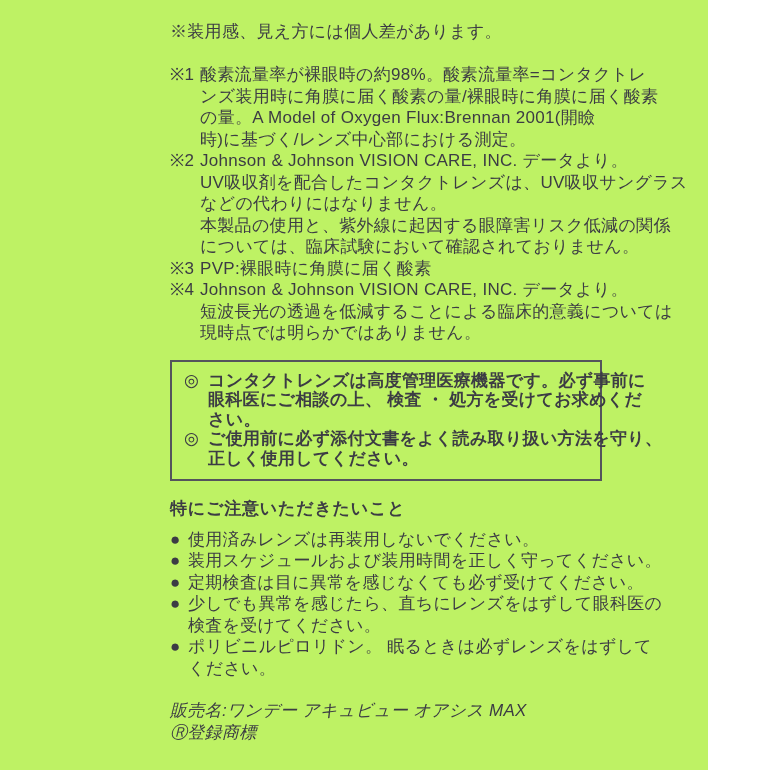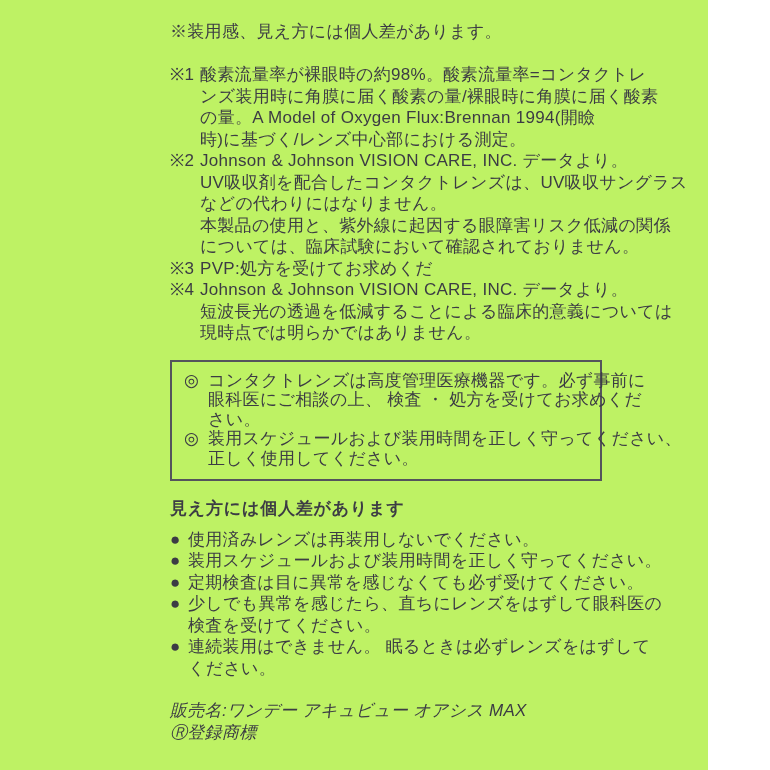--- a/index.html
+++ b/index.html
@@ -61,20 +61,21 @@
     display: flex;
     align-items: flex-start;
   }
   .notice-marker {
     flex: 0 0 24px;
     white-space: nowrap;
   }
   .notice-text {
     flex: 1;
     white-space: pre;
+    font-weight: bold;
   }
 
   .caution-heading {
     margin-top: 17px;
     font-weight: 700;
     letter-spacing: 0.8px;
     white-space: pre;
   }
 
   .caution-list {
@@ -116,58 +117,58 @@
 <div class="page">
   <div class="content">
 
     <div class="disclaimer">※装用感、見え方には個人差があります。</div>
 
     <div class="footnotes">
       <div class="footnote-row">
         <span class="footnote-marker">※1</span>
         <div class="footnote-text">酸素流量率が裸眼時の約98%。酸素流量率=コンタクトレ
 ンズ装用時に角膜に届く酸素の量/裸眼時に角膜に届く酸素
-の量。A Model of Oxygen Flux:Brennan 1994(開瞼
+の量。A Model of Oxygen Flux:Brennan 2001(開瞼
 時)に基づく/レンズ中心部における測定。</div>
       </div>
       <div class="footnote-row">
         <span class="footnote-marker">※2</span>
         <div class="footnote-text">Johnson &amp; Johnson VISION CARE, INC. データより。
 UV吸収剤を配合したコンタクトレンズは、UV吸収サングラス
 などの代わりにはなりません。
 本製品の使用と、紫外線に起因する眼障害リスク低減の関係
 については、臨床試験において確認されておりません。</div>
       </div>
       <div class="footnote-row">
         <span class="footnote-marker">※3</span>
-        <div class="footnote-text">PVP:処方を受けてお求めくだ</div>
+        <div class="footnote-text">PVP:裸眼時に角膜に届く酸素</div>
       </div>
       <div class="footnote-row">
         <span class="footnote-marker">※4</span>
         <div class="footnote-text">Johnson &amp; Johnson VISION CARE, INC. データより。
 短波長光の透過を低減することによる臨床的意義については
 現時点では明らかではありません。</div>
       </div>
     </div>
 
     <div class="notice-box">
       <div class="notice-item">
         <span class="notice-marker">◎</span>
         <div class="notice-text">コンタクトレンズは高度管理医療機器です。必ず事前に
 眼科医にご相談の上、 検査 ・ 処方を受けてお求めくだ
 さい。</div>
       </div>
       <div class="notice-item">
         <span class="notice-marker">◎</span>
-        <div class="notice-text">装用スケジュールおよび装用時間を正しく守ってください、
+        <div class="notice-text">ご使用前に必ず添付文書をよく読み取り扱い方法を守り、
 正しく使用してください。</div>
       </div>
     </div>
 
-    <div class="caution-heading">見え方には個人差があります</div>
+    <div class="caution-heading">特にご注意いただきたいこと</div>
 
     <div class="caution-list">
       <div class="caution-item">
         <span class="caution-marker">●</span>
         <div class="caution-text">使用済みレンズは再装用しないでください。</div>
       </div>
       <div class="caution-item">
         <span class="caution-marker">●</span>
         <div class="caution-text">装用スケジュールおよび装用時間を正しく守ってください。</div>
       </div>
@@ -175,21 +176,21 @@
         <span class="caution-marker">●</span>
         <div class="caution-text">定期検査は目に異常を感じなくても必ず受けてください。</div>
       </div>
       <div class="caution-item">
         <span class="caution-marker">●</span>
         <div class="caution-text">少しでも異常を感じたら、直ちにレンズをはずして眼科医の
 検査を受けてください。</div>
       </div>
       <div class="caution-item">
         <span class="caution-marker">●</span>
-        <div class="caution-text">連続装用はできません。 眠るときは必ずレンズをはずして
+        <div class="caution-text">ポリビニルピロリドン。 眠るときは必ずレンズをはずして
 ください。</div>
       </div>
     </div>
 
     <div class="footer">
       <div class="footer-line">販売名:ワンデー アキュビュー オアシス MAX</div>
       <div class="trademark-line">
         <span class="trademark-reg">Ⓡ登録商標</span>
       </div>
     </div>

